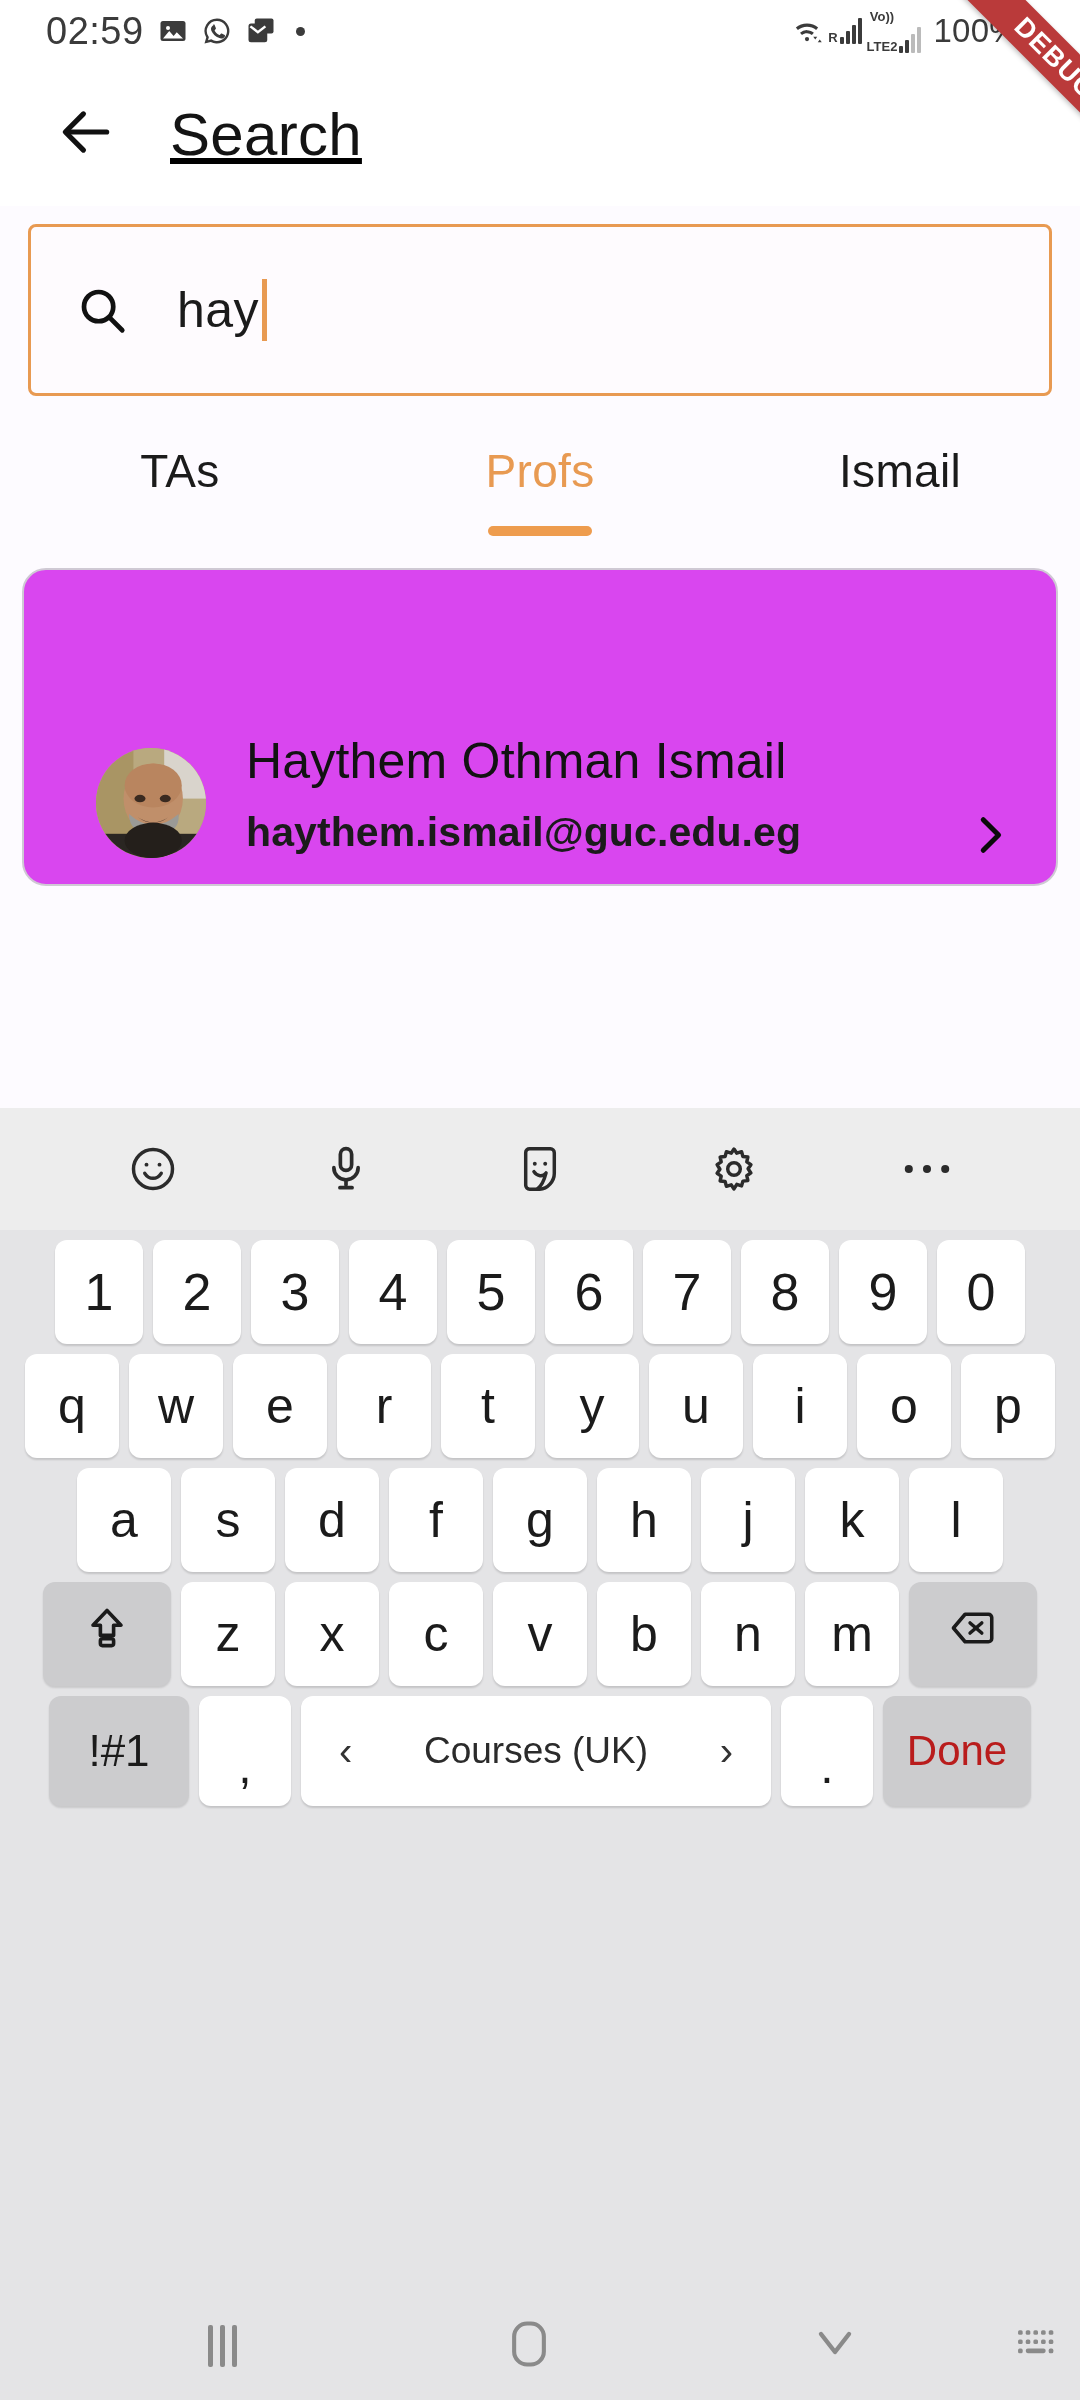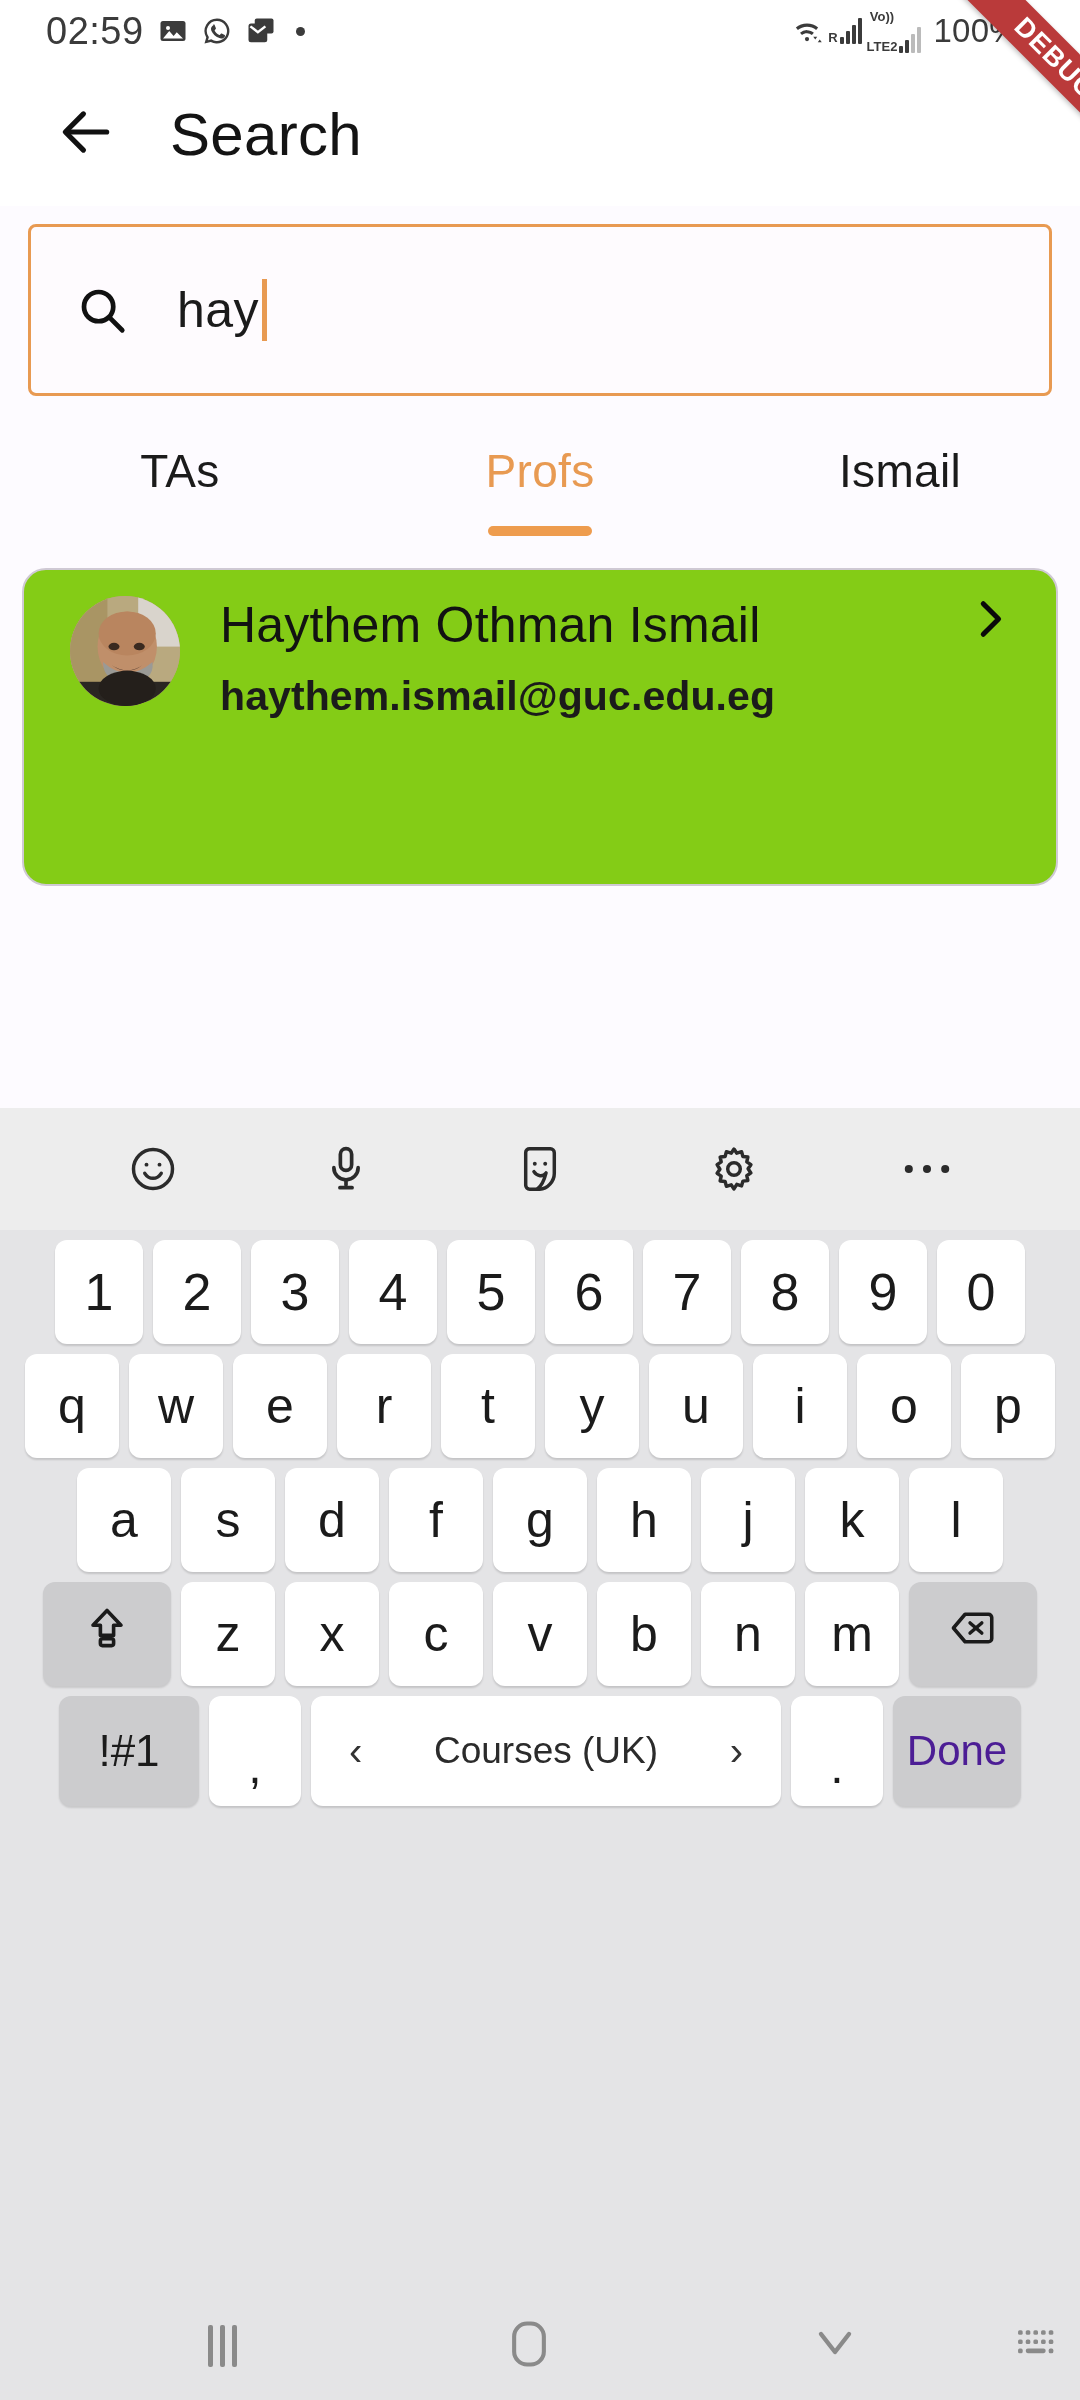--- a/index.html
+++ b/index.html
@@ -44,21 +44,21 @@
     background:#BA3A3A; color:#ffffff;
     font-size:27px; font-weight:bold; letter-spacing:1px;
     padding:7px 0; line-height:1;
     transform:rotate(45deg); top:38px; left:35px;
     box-shadow:0 2px 5px rgba(0,0,0,.25);
   }
 
   
   .appbar {
     position:absolute; top:62px; left:0; width:1080px; height:144px;
-    display:flex; align-items:center; background:#FFFFFF; padding-left:40px;
+    display:flex; align-items:center; background:#FFFFFF; padding-left:40px;text-decoration:underline;
   }
   .back-btn { width:92px; height:92px; display:flex; align-items:center; justify-content:center; }
   .page-title { font-size:60px; color:#141414; margin-left:38px; letter-spacing:.3px; }
 
   
   .search-wrap { position:absolute; top:224px; left:0; width:1080px; padding:0 28px; }
   .search-box {
     height:172px; border:3px solid #E89A52; border-radius:8px;
     background:#FEFBFE; display:flex; align-items:center; padding:0 44px;
   }
@@ -81,22 +81,22 @@
   .tab-label { font-size:46px; color:#1b1b1b; letter-spacing:.3px; }
   .tab.active .tab-label { color:#E89A52; }
   .tab-underline { width:0; height:0; }
   .tab.active .tab-underline {
     width:104px; height:10px; background:#EE9C4E; border-radius:5px; margin-top:28px;
   }
 
   
   .results { position:absolute; top:568px; left:0; width:1080px; padding:0 22px; }
   .result-card {
-    border:2px solid #CFC9D4; border-radius:24px; background:#84cc16;
-    display:flex; align-items:flex-start; padding:26px 32px 26px 46px; min-height:318px;
+    border:2px solid #CFC9D4; border-radius:24px; background:#d946ef;
+    display:flex; align-items:flex-end; padding:26px 32px 26px 72px; min-height:318px;
   }
   .avatar {
     flex:0 0 auto; width:110px; height:110px; border-radius:50%;
     overflow:hidden; position:relative; background:#b5a27a;
   }
   .avatar .face { position:absolute; inset:0; }
   .result-text { flex:1; margin-left:40px; padding-right:10px; }
   .result-name { font-size:50px; color:#121212; line-height:1.18; letter-spacing:.2px; }
   .result-email { font-size:41px; color:#1b1b1b; line-height:1.24; margin-top:16px; word-break:break-all; letter-spacing:.1px;font-weight:bold; }
   .chev { flex:0 0 auto; width:70px; display:flex; align-items:center; justify-content:center; }
@@ -126,21 +126,21 @@
   .row-z .key { width:94px; height:104px; }
   .key.special { background:#CCCCCE; box-shadow:0 2px 2px rgba(0,0,0,.12); }
   .key.shift, .key.backspace { width:128px; height:104px; }
   .row-bot .key { height:110px; }
   .key.sym { width:140px; font-size:44px; }
   .key.comma, .key.period { width:92px; font-size:48px; align-items:flex-end; padding-bottom:12px; }
   .key.space {
     flex:1; max-width:470px; display:flex; align-items:center; justify-content:space-between;
     padding:0 38px; font-size:37px; color:#2b2b2b;
   }
-  .key.done { width:128px; color:#4c1d95; font-size:42px; }
+  .key.done { width:148px; color:#b91c1c; font-size:42px; }
   .space-arrow { font-size:40px; color:#333; line-height:1; }
 
   
   .navbar {
     position:absolute; left:0; bottom:0; width:1080px; height:108px;
     background:#E4E4E6; display:flex; align-items:center;
   }
   .nav-item { display:flex; align-items:center; justify-content:center; height:108px; }
   .nav-recents { width:108px; margin-left:180px; }
   .nav-home { width:108px; margin-left:222px; }

